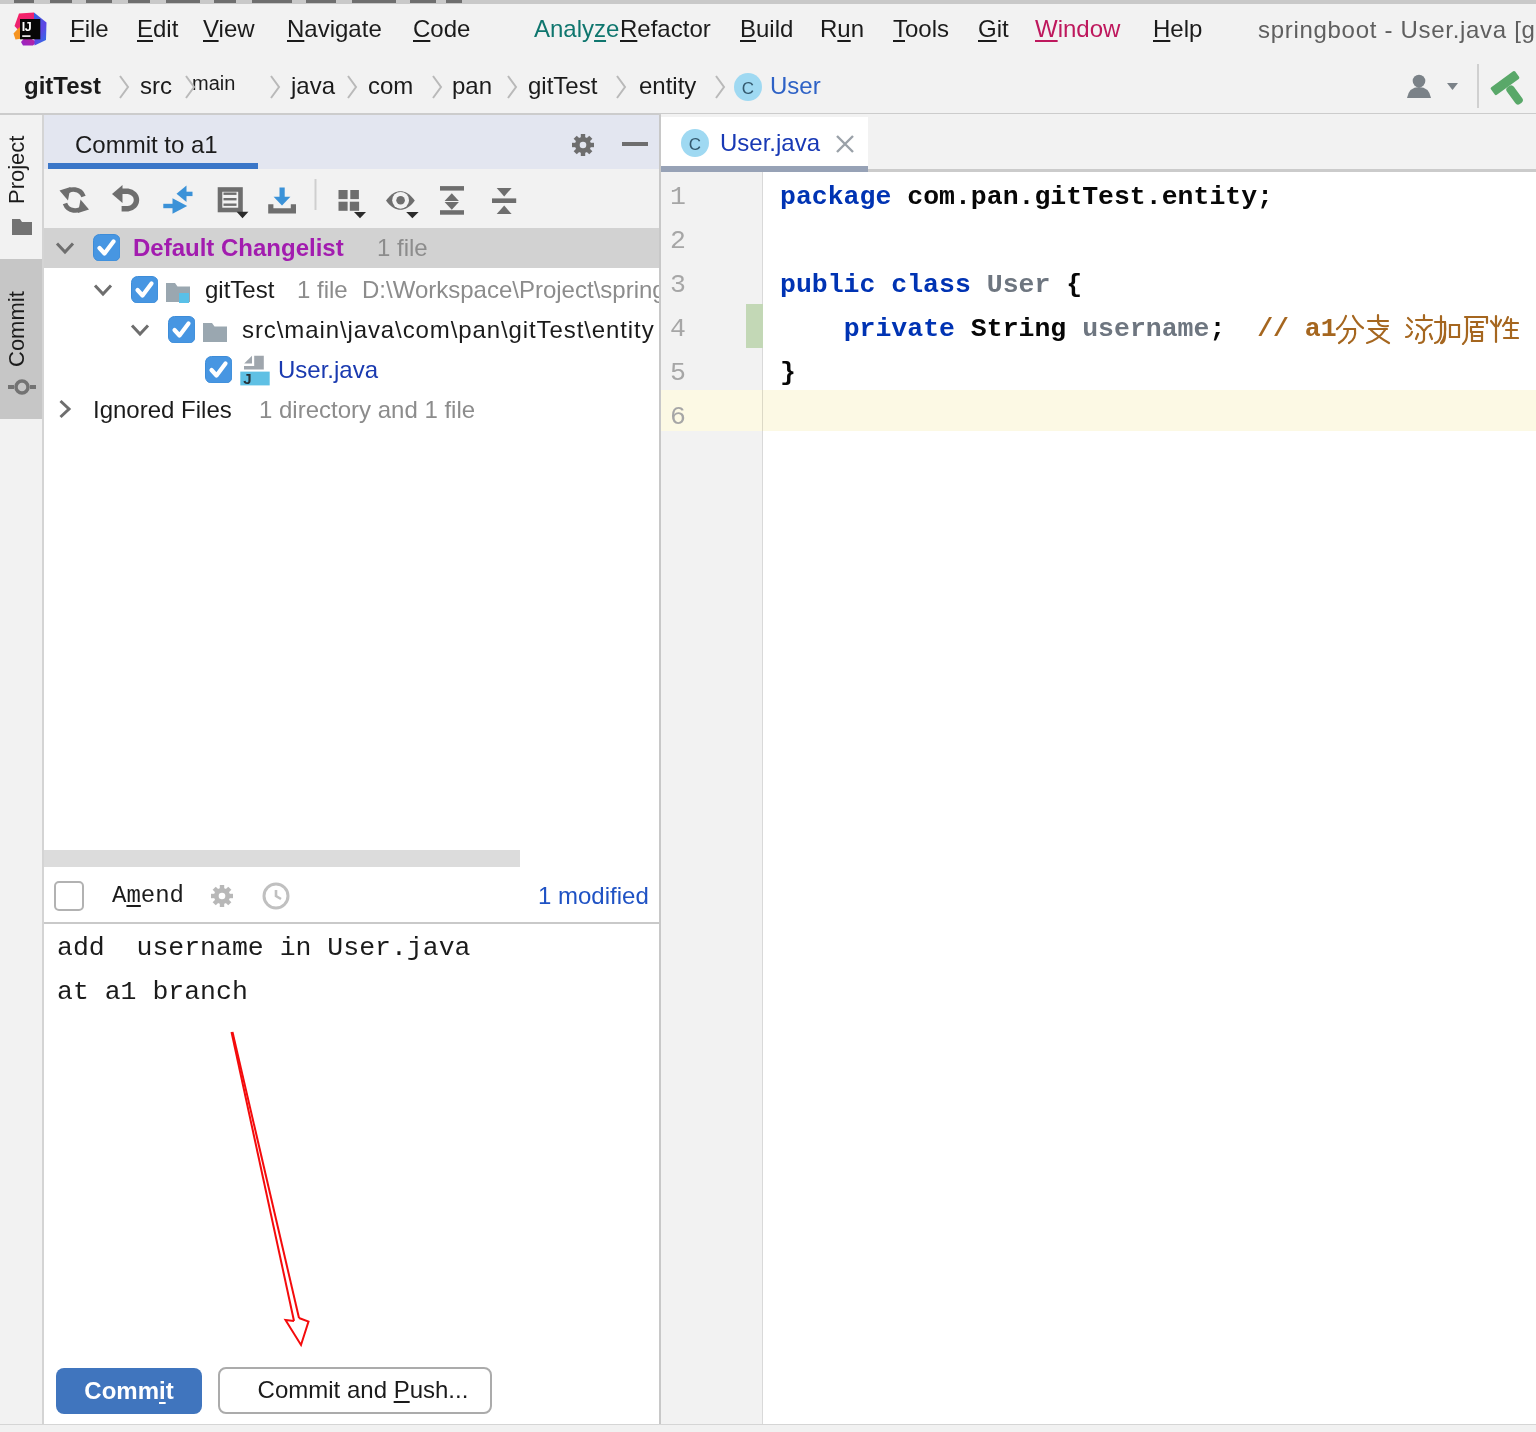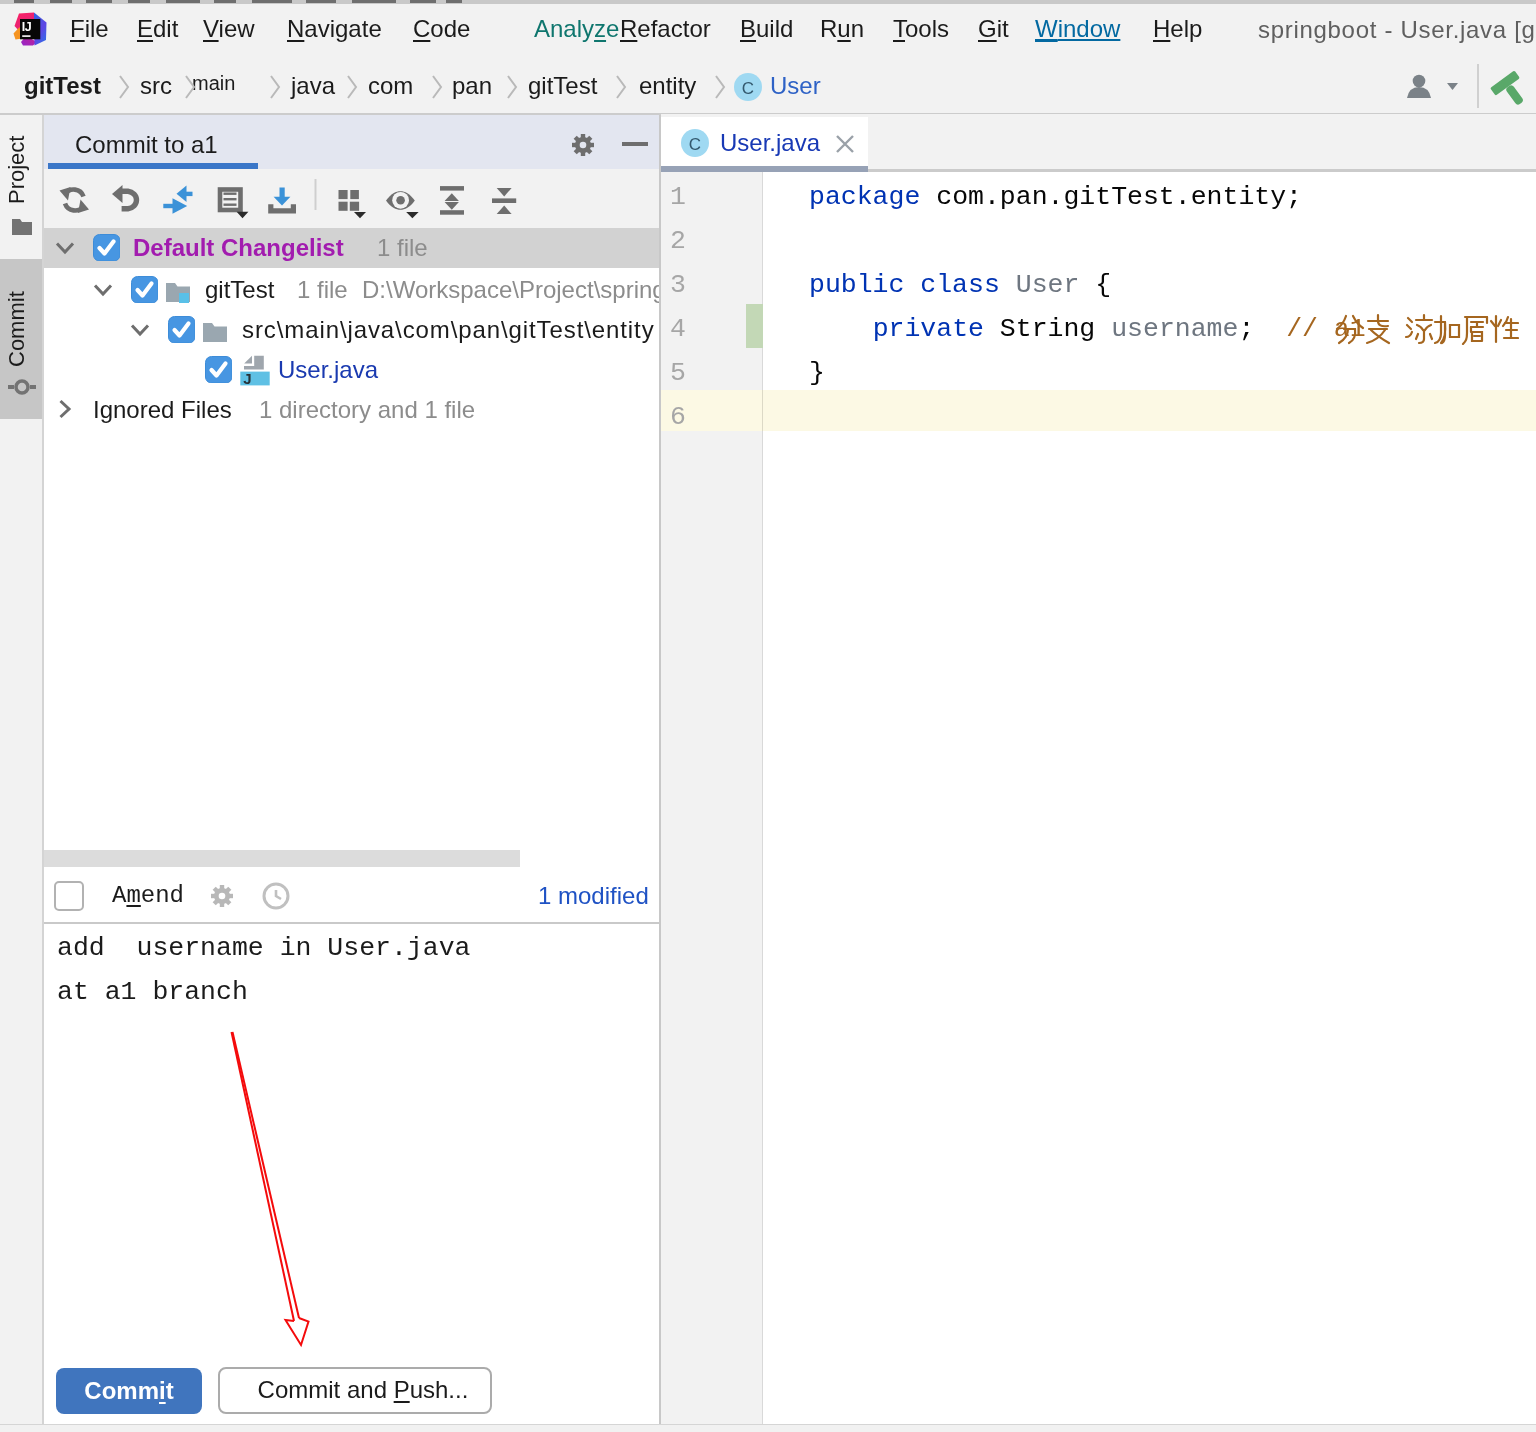--- a/index.html
+++ b/index.html
@@ -50,21 +50,21 @@
 <div class="a" style="left:137px;top:15px;font-size:24px;color:#1b1b1b;"><u>E</u>dit</div>
 <div class="a" style="left:203px;top:15px;font-size:24px;color:#1b1b1b;"><u>V</u>iew</div>
 <div class="a" style="left:287px;top:15px;font-size:24px;color:#1b1b1b;"><u>N</u>avigate</div>
 <div class="a" style="left:413px;top:15px;font-size:24px;color:#1b1b1b;"><u>C</u>ode</div>
 <div class="a" style="left:506px;top:15px;font-size:24px;color:#0f766e;margin-left:28px;">Analy<u>z</u>e</div>
 <div class="a" style="left:620px;top:15px;font-size:24px;color:#1b1b1b;"><u>R</u>efactor</div>
 <div class="a" style="left:740px;top:15px;font-size:24px;color:#1b1b1b;"><u>B</u>uild</div>
 <div class="a" style="left:820px;top:15px;font-size:24px;color:#1b1b1b;">R<u>u</u>n</div>
 <div class="a" style="left:893px;top:15px;font-size:24px;color:#1b1b1b;"><u>T</u>ools</div>
 <div class="a" style="left:978px;top:15px;font-size:24px;color:#1b1b1b;"><u>G</u>it</div>
-<div class="a" style="left:1035px;top:15px;font-size:24px;color:#0369a1;text-decoration:underline;"><u>W</u>indow</div>
+<div class="a" style="left:1035px;top:15px;font-size:24px;color:#be185d;"><u>W</u>indow</div>
 <div class="a" style="left:1153px;top:15px;font-size:24px;color:#1b1b1b;"><u>H</u>elp</div>
 <div class="a" style="left:1258px;top:16px;font-size:24px;color:#5f5f5f;letter-spacing:0.7px;">springboot - User.java [g</div>
 <svg class="a" style="left:13px;top:12px;" width="34" height="34" viewBox="0 0 34 34">
 <defs>
 <linearGradient id="lgp" x1="0" y1="0" x2="0.6" y2="1">
         <stop offset="0" stop-color="#fb2061"></stop>
         <stop offset="1" stop-color="#e0257e"></stop>
       </linearGradient>
 <linearGradient id="lgb" x1="0.2" y1="0" x2="0.8" y2="1">
         <stop offset="0" stop-color="#3562e4"></stop>
@@ -318,21 +318,21 @@
 <div class="a" style="left:720px;top:129px;font-size:24px;color:#1839b5;">User.java</div>
 <svg class="a" style="left:834px;top:133px;" width="22" height="22" viewBox="0 0 22 22">
     <path d="M3,3 L19,19 M19,3 L3,19" stroke="#9aa1a8" stroke-width="2.4"></path>
   </svg>
 <div class="a mono" style="left:661px;top:175px;width:25px;text-align:right;font-size:26.5px;line-height:44px;color:#a6a6a6;">1
 2
 3
 4
 5
 6</div>
-<div class="a mono" style="left:809px;top:175px;font-size:26.5px;line-height:44px;color:#070707;"><span style="color:#0033b3">package</span> com.pan.gitTest.entity;
+<div class="a mono" style="left:780px;top:175px;font-size:26.5px;line-height:44px;color:#070707;font-weight:bold;"><span style="color:#0033b3">package</span> com.pan.gitTest.entity;
 
 <span style="color:#0033b3">public class</span> <span style="color:#6e7680">User</span> {
     <span style="color:#0033b3">private</span> String <span style="color:#6e7680">username</span>;  <span style="color:#a5661f">// a1</span>
 }</div>
 <svg class="a" style="left:1335px;top:313px;" width="30" height="32" viewBox="0 0 30 32">
     <g stroke="#a5661f" stroke-width="2.2" fill="none" stroke-linecap="round">
       <path d="M11,3 C9,9 6,13 2,16"></path>
       <path d="M18,3 C21,9 25,13 28,15"></path>
       <path d="M9,16 L20,16 C21,24 18,28 14,30"></path>
       <path d="M13,16 C13,23 9,27 4,30"></path>

